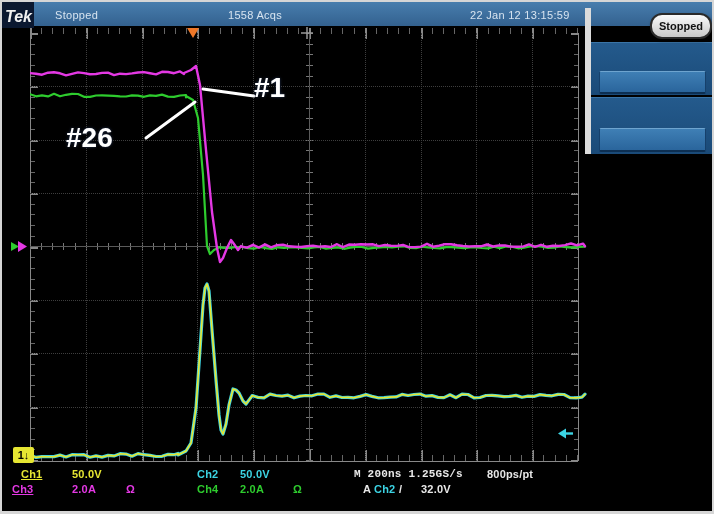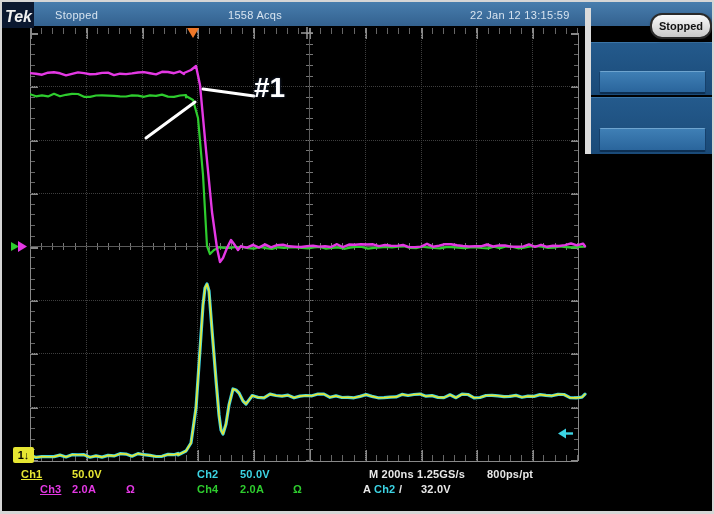--- a/index.html
+++ b/index.html
@@ -143,37 +143,38 @@
       <polygon points="187,28 199,28 193,38" fill="#f07828"></polygon>
       <polygon points="11,242 11,251 19,246.5" fill="#2ecc2e"></polygon>
       <polygon points="18,241 18,252 27,246.5" fill="#e438e4"></polygon>
       <polygon points="558,433.5 566,428.5 566,438.5" fill="#3cd4e4"></polygon>
       <rect x="565" y="432.3" width="8" height="2.4" fill="#3cd4e4"></rect>
       <line x1="301" y1="33" x2="313" y2="33" stroke="#999" stroke-width="1.5"></line>
       <line x1="307" y1="27" x2="307" y2="39" stroke="#999" stroke-width="1.5"></line>
     </svg>
 
   <div class="abs callout-label" style="left:254px;top:72px;">#1</div>
+  <div class="abs callout-label" style="left:66px;top:122px;">#26</div>
 
   <div class="abs ch1-badge">1↓</div>
 
   <div class="abs divider-strip"></div>
   <div class="abs side-panel" style="top:42px;height:52px;"></div>
   <div class="abs side-panel" style="top:97px;height:56px;"></div>
   <div class="abs soft-button" style="top:71px;height:20px;"></div>
   <div class="abs soft-button" style="top:128px;height:21px;"></div>
 
   <span class="ro row1" style="left:21px;color:#e6e632;text-decoration:underline;">Ch1</span>
   <span class="ro row1" style="left:72px;color:#e6e632;">50.0V</span>
   <span class="ro row1" style="left:197px;color:#3cd4e4;">Ch2</span>
   <span class="ro row1" style="left:240px;color:#3cd4e4;">50.0V</span>
-  <span class="ro row1" style="left:369px;color:#e8e8e8;">M 200ns 1.25GS/s</span>
+  <span class="ro row1" style="left:354px;color:#e8e8e8;font-family:Liberation Mono, monospace;">M 200ns 1.25GS/s</span>
   <span class="ro row1" style="left:487px;color:#e8e8e8;">800ps/pt</span>
 
-  <span class="ro row2" style="left:40px;color:#e438e4;text-decoration:underline;">Ch3</span>
+  <span class="ro row2" style="left:12px;color:#e438e4;text-decoration:underline;">Ch3</span>
   <span class="ro row2" style="left:72px;color:#e438e4;">2.0A</span>
   <span class="ro row2" style="left:126px;color:#e438e4;">Ω</span>
   <span class="ro row2" style="left:197px;color:#2ecc2e;">Ch4</span>
   <span class="ro row2" style="left:240px;color:#2ecc2e;">2.0A</span>
   <span class="ro row2" style="left:293px;color:#2ecc2e;">Ω</span>
   <span class="ro row2" style="left:363px;color:#e8e8e8;">A</span>
   <span class="ro row2" style="left:374px;color:#3cd4e4;">Ch2</span>
   <span class="ro row2" style="left:399px;color:#e8e8e8;">/</span>
   <span class="ro row2" style="left:421px;color:#e8e8e8;">32.0V</span>
 </div>

